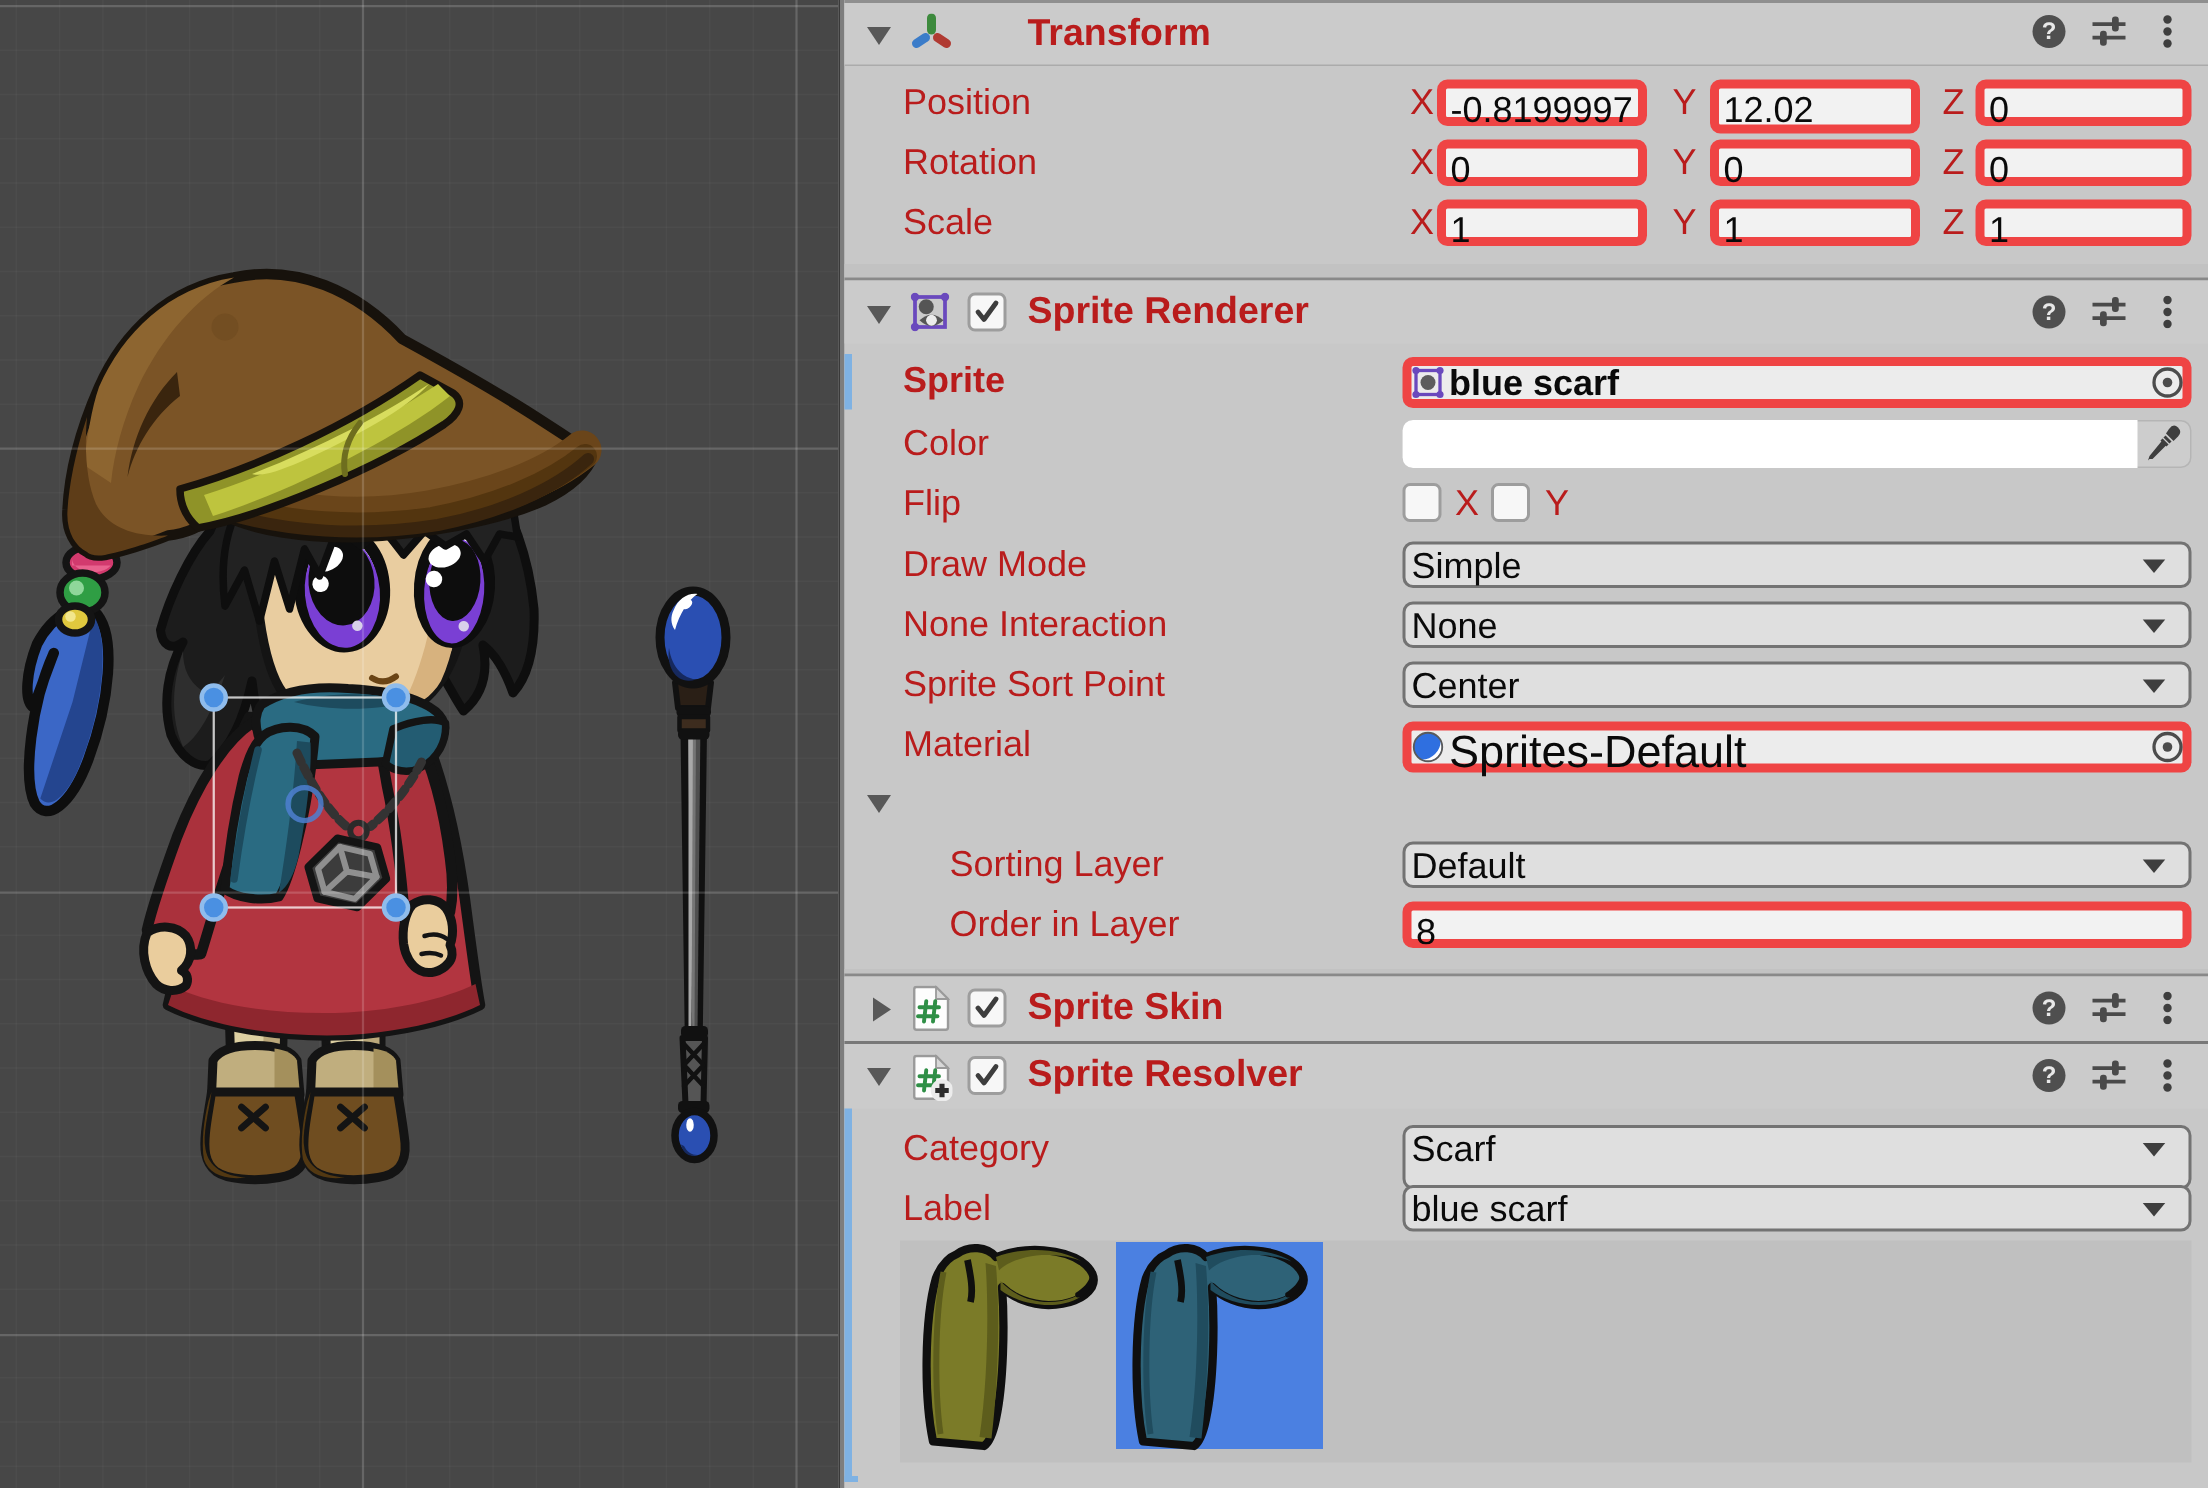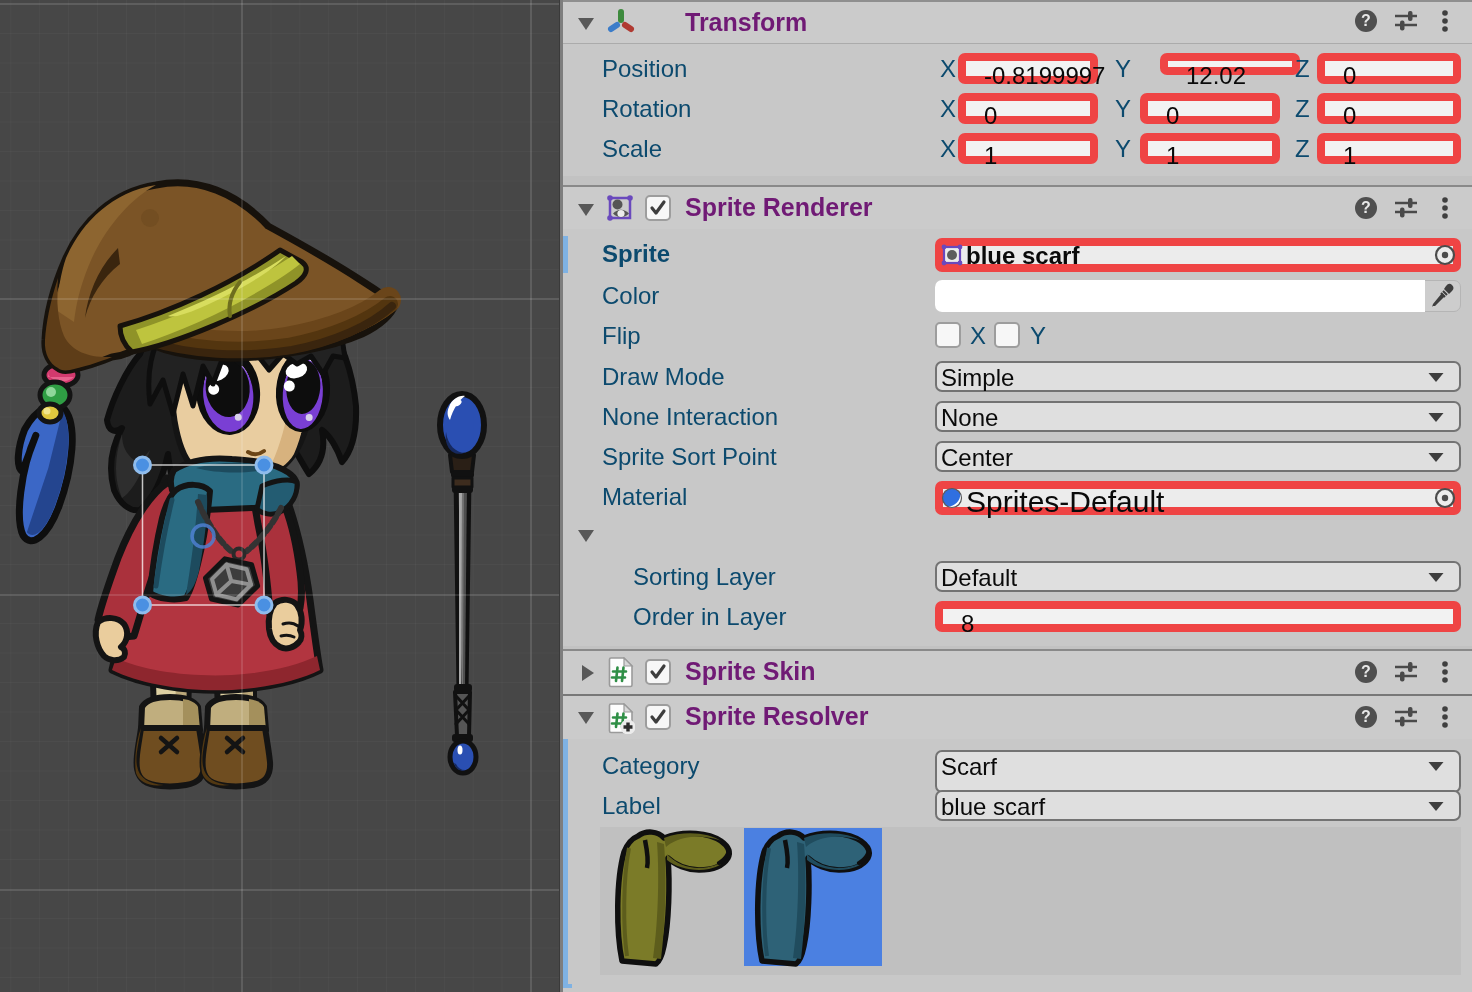--- a/index.html
+++ b/index.html
@@ -1,23 +1,23 @@
 <!DOCTYPE html>
 <html><head>
 <meta charset="utf-8">
 <style>
 html,body{margin:0;padding:0;}
 body{width:1472px;height:992px;overflow:hidden;font-family:"Liberation Sans",sans-serif;position:relative;background:#c8c8c8;-webkit-font-smoothing:antialiased;}
 #scene{position:absolute;left:0;top:0;width:559px;height:992px;background:#474747;}
 #splitter{position:absolute;left:559px;top:0;width:4px;height:992px;background:#7e7e7e;border-left:1px solid #3a3a3a;box-sizing:border-box;}
 #insp{position:absolute;left:563px;top:0;width:909px;height:992px;background:#c8c8c8;font-size:24px;color:#0a0a0a;}
 .abs{position:absolute;}
-.hdrtitle{position:absolute;left:122px;font-size:25px;font-weight:bold;color:#701a75;}
-.lbl{position:absolute;height:32px;line-height:32px;color:#0c4a6e;}
-.fld{position:absolute;background:#f2f2f2;border:8px solid #ef4444;border-radius:7px;box-sizing:border-box;line-height:29px;padding-left:18px;}
+.hdrtitle{position:absolute;left:122px;font-size:25px;font-weight:bold;color:#b91c1c;}
+.lbl{position:absolute;height:32px;line-height:32px;color:#b91c1c;}
+.fld{position:absolute;background:#f2f2f2;border:6px solid #ef4444;border-radius:7px;box-sizing:border-box;line-height:29px;padding-left:3px;}
 .drop{position:absolute;background:#dfdfdf;border:2px solid #737373;border-radius:7px;box-sizing:border-box;line-height:29px;padding-left:4px;}
 .cb{position:absolute;background:#f7f7f7;border:2px solid #9d9d9d;border-radius:5px;box-sizing:border-box;}
 </style>
 </head>
 <body>
 <div id="scene"><svg width="559" height="992" viewBox="0 0 559 992">
       <rect x="0" y="0" width="559" height="992" fill="#474747"></rect>
       <g stroke="#ffffff" stroke-opacity="0.032" stroke-width="1">
         <line x1="10.8" y1="0" x2="10.8" y2="992"></line>
         <line x1="39.7" y1="0" x2="39.7" y2="992"></line>
@@ -219,21 +219,21 @@
     </svg>
     <svg class="abs" style="left:876px;top:10px" width="12" height="22" viewBox="0 0 12 22">
       <circle cx="6" cy="3" r="2.8" fill="#3f3f3f"></circle>
       <circle cx="6" cy="11" r="2.8" fill="#3f3f3f"></circle>
       <circle cx="6" cy="19" r="2.8" fill="#3f3f3f"></circle>
     </svg>
     <div class="lbl" style="left:39px;top:53px;">Position</div>
     <div class="lbl" style="left:377px;top:53px;">X</div>
     <div class="fld" style="left:395px;top:53px;width:140px;height:31px;">-0.8199997</div>
     <div class="lbl" style="left:552px;top:53px;">Y</div>
-    <div class="fld" style="left:577px;top:53px;width:140px;height:22px;margin-left:20px;">12.02</div>
+    <div class="fld" style="left:577px;top:53px;width:140px;height:36px;">12.02</div>
     <div class="lbl" style="left:732px;top:53px;">Z</div>
     <div class="fld" style="left:754px;top:53px;width:144px;height:31px;">0</div>
     <div class="lbl" style="left:39px;top:93px;">Rotation</div>
     <div class="lbl" style="left:377px;top:93px;">X</div>
     <div class="fld" style="left:395px;top:93px;width:140px;height:31px;">0</div>
     <div class="lbl" style="left:552px;top:93px;">Y</div>
     <div class="fld" style="left:577px;top:93px;width:140px;height:31px;">0</div>
     <div class="lbl" style="left:732px;top:93px;">Z</div>
     <div class="fld" style="left:754px;top:93px;width:144px;height:31px;">0</div>
     <div class="lbl" style="left:39px;top:133px;">Scale</div>

